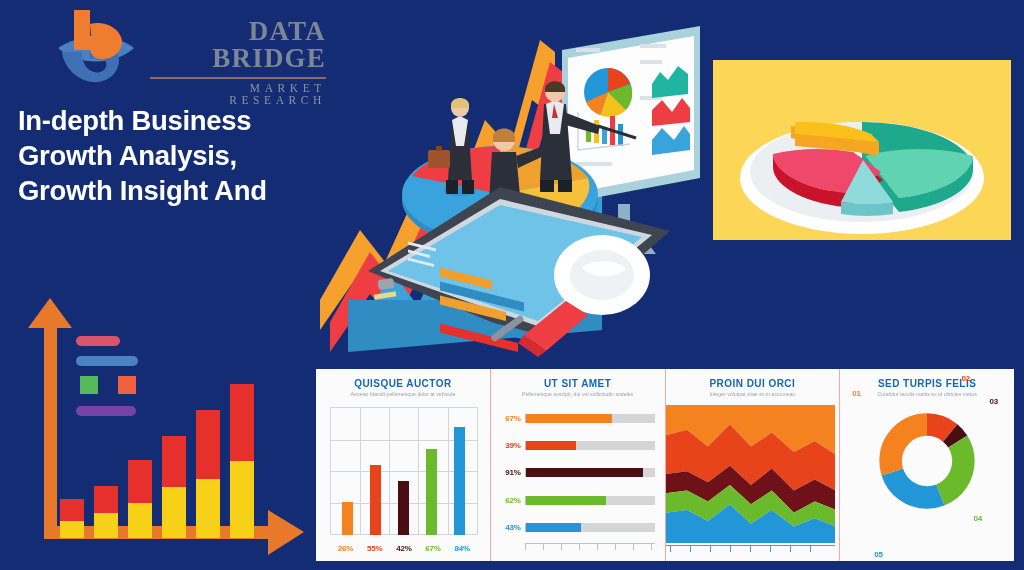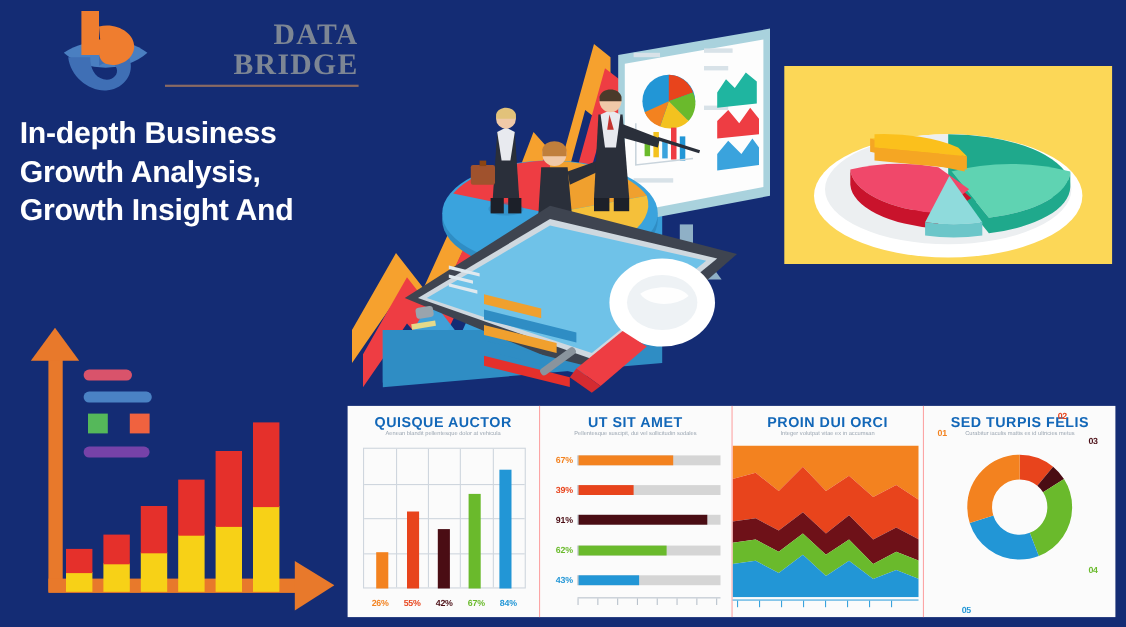--- a/index.html
+++ b/index.html
@@ -41,21 +41,21 @@
   }
 
   
   .info-panel {
     position:absolute; left:316px; top:369px; width:698px; height:192px;
     background:#fbfbfb; display:flex;
   }
   .info-col { flex:1; position:relative; padding:9px 6px 0 6px; }
   .info-col + .info-col { border-left:1px solid #fca5a5; }
   .col-title {
-    text-align:center; color:#1267b8; font-size:13px;
+    text-align:center; color:#1267b8; font-size:10px;
     font-weight:bold; letter-spacing:0.45px; line-height:11px;
   }
   .col-sub {
     text-align:center; color:#9aa5b1; font-size:5.2px;
     line-height:7px; margin-top:2px; padding:0 10px;
   }
   .col-body { position:absolute; left:0; right:0; top:36px; bottom:4px; }
 
   
   .vbars { position:absolute; left:14px; right:12px; top:2px; bottom:22px; }
@@ -100,20 +100,21 @@
       <svg width="86" height="84" viewBox="0 0 86 84">
         <path d="M6 44 C26 30 62 28 82 44 C62 62 26 62 6 44 Z" fill="#4a7fc1"></path>
         <path d="M10 48 C12 66 30 80 46 78 C62 76 70 62 66 50 C62 38 46 36 38 42 L38 56 C42 52 52 52 54 58 C56 64 50 70 42 68 C34 66 30 58 30 48 Z" fill="#3f6fb5"></path>
         <path d="M22 6 L38 6 L38 46 L22 46 Z" fill="#ef7d2f"></path>
         <path d="M38 20 C54 16 70 26 70 38 C70 50 56 58 44 54 C40 52 38 48 38 44 L38 32 C44 30 54 32 54 38 C54 44 46 46 40 42 Z" fill="#ef7d2f"></path>
       </svg>
     </div>
     <div class="logo-text">
       <div class="logo-title">DATA BRIDGE</div>
       <div class="logo-rule"></div>
+      <div class="logo-sub">MARKET RESEARCH</div>
     </div>
   </div>
 
   <div class="headline">
     <div>In-depth Business</div>
     <div>Growth Analysis,</div>
     <div>Growth Insight And</div>
   </div>
 
   <svg style="position:absolute;left:300px;top:0;width:420px;height:370px" viewBox="0 0 420 370">
@@ -400,19 +401,19 @@
             <circle cx="60" cy="60" r="42" fill="none" stroke="#e8441c" stroke-width="26" stroke-dasharray="29.0 234.9" stroke-dashoffset="0"></circle>
             <circle cx="60" cy="60" r="42" fill="none" stroke="#4a0d14" stroke-width="26" stroke-dasharray="13.2 250.7" stroke-dashoffset="-29.0"></circle>
             <circle cx="60" cy="60" r="42" fill="none" stroke="#6aba2c" stroke-width="26" stroke-dasharray="73.9 190.0" stroke-dashoffset="-42.2"></circle>
             <circle cx="60" cy="60" r="42" fill="none" stroke="#2296d6" stroke-width="26" stroke-dasharray="68.6 195.3" stroke-dashoffset="-116.1"></circle>
             <circle cx="60" cy="60" r="42" fill="none" stroke="#f3821f" stroke-width="26" stroke-dasharray="79.2 184.7" stroke-dashoffset="-184.7"></circle>
           </g>
         </svg>
         <span class="dlabel" style="left:12px;top:20px;color:#f3821f">01</span>
         <span class="dlabel" style="right:44px;top:5px;color:#e8441c">02</span>
         <span class="dlabel" style="right:16px;top:28px;color:#4a0d14">03</span>
-        <span class="dlabel" style="right:16px;bottom:38px;color:#6aba2c">04</span>
+        <span class="dlabel" style="right:32px;bottom:38px;color:#6aba2c">04</span>
         <span class="dlabel" style="left:34px;bottom:2px;color:#2296d6">05</span>
       </div>
     </div>
 
   </div>
 </div>
 
 </body></html>

